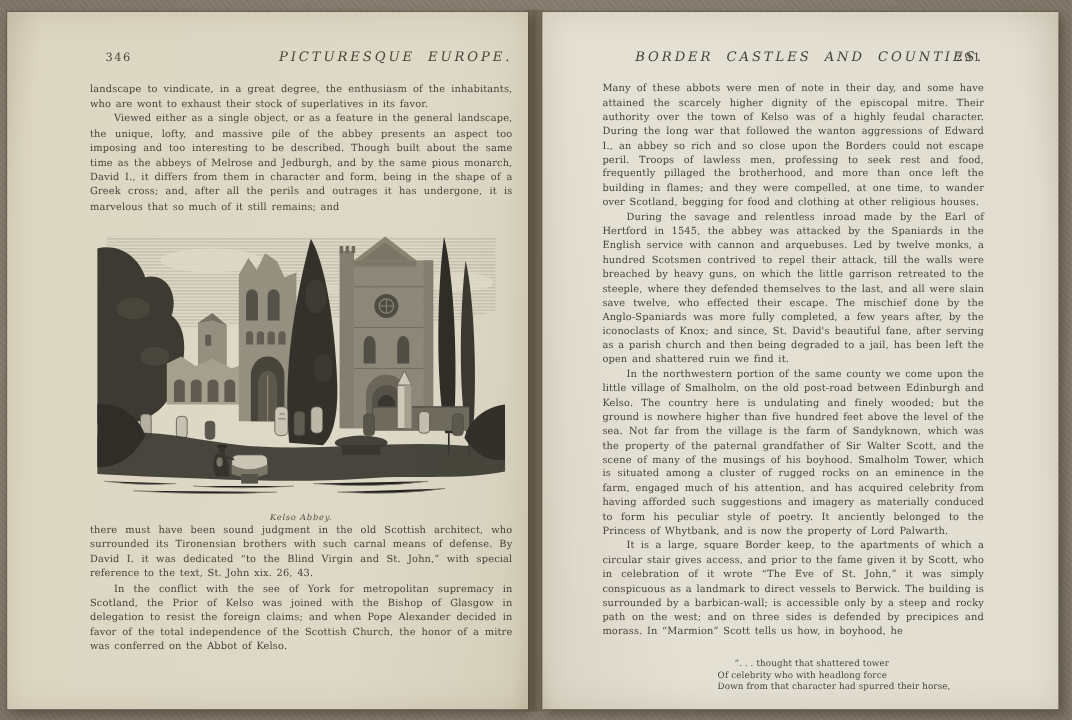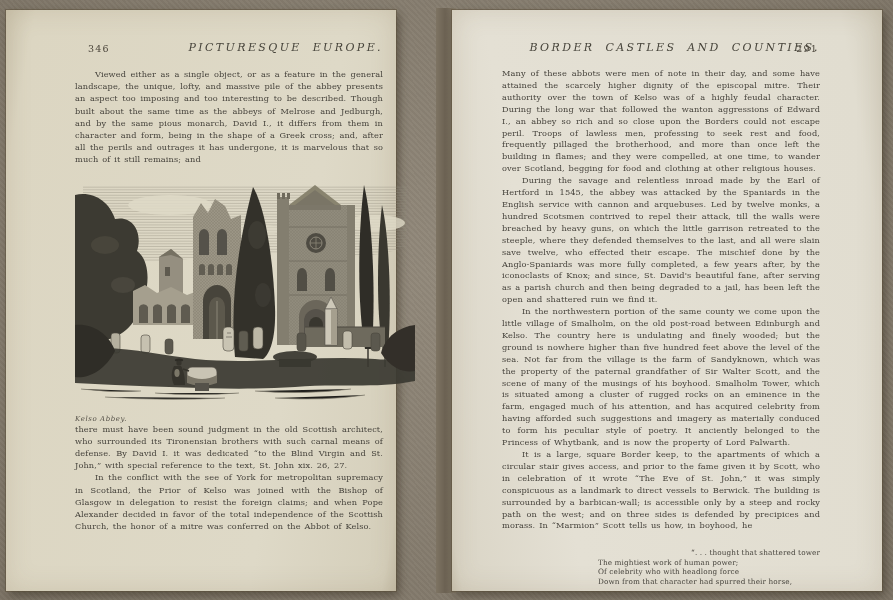--- a/index.html
+++ b/index.html
@@ -16,21 +16,21 @@
   .spine-strip{
     position:absolute;left:436px;top:8px;width:20px;height:585px;
     background:linear-gradient(90deg,#7e7463,#6c6253 45%,#857b6a);
   }
   .page{
     position:absolute;top:10px;height:581px;
     box-shadow:0 0 0 1px rgba(92,78,56,.45), 3px 4px 9px rgba(35,28,16,.45),
                inset 0 0 26px rgba(125,105,70,.18);
   }
   .page--left{
-    left:6px;width:390px;
+    left:6px;width:434px;
     background:linear-gradient(100deg,#cfc8b2 0%,#dcd6c2 6%,#ded9c7 70%,#d5cfbb 97%,#c9c2ad 100%);
   }
   .page--right{
     left:452px;width:430px;
     background:linear-gradient(260deg,#d5d0c0 0%,#e1ddd0 8%,#e4e0d4 75%,#dad5c6 98%,#cfc9b8 100%);
   }
   .page-inner{position:relative;height:100%;box-sizing:border-box;}
   .page--left .page-inner{padding:30px 13px 0 69px;}
   .page--right .page-inner{padding:30px 62px 0 50px;}
 
@@ -46,41 +46,42 @@
 
   p.body{
     margin:0;font-size:8.2px;line-height:12.2px;text-align:justify;
     color:#46433c;word-spacing:1.1px;letter-spacing:.12px;
   }
   .page--right p.body{line-height:11.9px;}
   p.indent{text-indent:20px;}
 
   figure{margin:9px auto 0;width:340px;padding:0;}
   figcaption{
-    text-align:left;font-style:italic;font-size:7px;letter-spacing:.6px;
+    text-align:center;font-style:italic;font-size:7px;letter-spacing:.6px;
     color:#57534a;margin-top:4px;
   }
   .after-figure{margin-top:10px;}
 
   .poem{margin-top:16px;padding-left:96px;font-size:7.3px;line-height:9.5px;
         color:#47443d;letter-spacing:.1px;}
-  .poem-line--first{padding-left:14px;text-align:right;}
+  .poem-line--first{padding-left:14px;}
 </style>
 </head>
 <body>
 
 <div class="spine-strip"></div>
 
 <div class="page page--left">
   <div class="page-inner">
     <div class="folio-row">
       <span class="folio folio--left">346</span>
       <span class="running-head">PICTURESQUE EUROPE.</span>
     </div>
 
+    <p class="body">landscape to vindicate, in a great degree, the enthusiasm of the inhabitants, who are wont to exhaust their stock of superlatives in its favor.</p>
     <p class="body indent">Viewed either as a single object, or as a feature in the general landscape, the unique, lofty, and massive pile of the abbey presents an aspect too imposing and too interesting to be described.  Though built about the same time as the abbeys of Melrose and Jedburgh, and by the same pious monarch, David I., it differs from them in character and form, being in the shape of a Greek cross; and, after all the perils and outrages it has undergone, it is marvelous that so much of it still remains; and</p>
 
     <figure>
       <svg width="340" height="232" viewBox="0 0 340 232" aria-hidden="true">
         <defs>
           <pattern id="skyH" width="5" height="2.7" patternUnits="userSpaceOnUse">
             <path d="M0 1.3 H5" stroke="#908b7c" stroke-width="0.55"></path>
           </pattern>
           <pattern id="stoneX" width="3" height="3" patternUnits="userSpaceOnUse">
             <path d="M0 0 L3 3 M3 0 L0 3" stroke="#6a6558" stroke-width="0.35"></path>
@@ -198,37 +199,36 @@
           <path d="M6,214 q30,4 60,2"></path>
           <path d="M80,218 q40,3 84,0"></path>
           <path d="M180,216 q50,4 96,-2"></path>
           <path d="M30,222 q60,4 120,1"></path>
           <path d="M200,223 q50,3 90,-3"></path>
         </g>
       </svg>
       <figcaption>Kelso Abbey.</figcaption>
     </figure>
 
-    <p class="body after-figure">there must have been sound judgment in the old Scottish architect, who surrounded its Tironensian brothers with such carnal means of defense.  By David I. it was dedicated “to the Blind Virgin and St. John,” with special reference to the text, St. John xix. 26, 27.</p>
+    <p class="body after-figure">there must have been sound judgment in the old Scottish architect, who surrounded its Tironensian brothers with such carnal means of defense.  By David I. it was dedicated “to the Blind Virgin and St. John,” with special reference to the text, St. John xix. 26, 43.</p>
     <p class="body indent">In the conflict with the see of York for metropolitan supremacy in Scotland, the Prior of Kelso was joined with the Bishop of Glasgow in delegation to resist the foreign claims; and when Pope Alexander decided in favor of the total independence of the Scottish Church, the honor of a mitre was conferred on the Abbot of Kelso.</p>
   </div>
 </div>
 
 <div class="page page--right">
   <div class="page-inner">
     <div class="folio-row">
       <span class="running-head">BORDER CASTLES AND COUNTIES.</span>
       <span class="folio folio--right">291</span>
     </div>
 
     <p class="body">Many of these abbots were men of note in their day, and some have attained the scarcely higher dignity of the episcopal mitre.  Their authority over the town of Kelso was of a highly feudal character.  During the long war that followed the wanton aggressions of Edward I., an abbey so rich and so close upon the Borders could not escape peril.  Troops of lawless men, professing to seek rest and food, frequently pillaged the brotherhood, and more than once left the building in flames; and they were compelled, at one time, to wander over Scotland, begging for food and clothing at other religious houses.</p>
     <p class="body indent">During the savage and relentless inroad made by the Earl of Hertford in 1545, the abbey was attacked by the Spaniards in the English service with cannon and arquebuses.  Led by twelve monks, a hundred Scotsmen contrived to repel their attack, till the walls were breached by heavy guns, on which the little garrison retreated to the steeple, where they defended themselves to the last, and all were slain save twelve, who effected their escape.  The mischief done by the Anglo-Spaniards was more fully completed, a few years after, by the iconoclasts of Knox; and since, St. David's beautiful fane, after serving as a parish church and then being degraded to a jail, has been left the open and shattered ruin we find it.</p>
     <p class="body indent">In the northwestern portion of the same county we come upon the little village of Smalholm, on the old post-road between Edinburgh and Kelso.  The country here is undulating and finely wooded; but the ground is nowhere higher than five hundred feet above the level of the sea.  Not far from the village is the farm of Sandyknown, which was the property of the paternal grandfather of Sir Walter Scott, and the scene of many of the musings of his boyhood.  Smalholm Tower, which is situated among a cluster of rugged rocks on an eminence in the farm, engaged much of his attention, and has acquired celebrity from having afforded such suggestions and imagery as materially conduced to form his peculiar style of poetry.  It anciently belonged to the Princess of Whytbank, and is now the property of Lord Palwarth.</p>
     <p class="body indent">It is a large, square Border keep, to the apartments of which a circular stair gives access, and prior to the fame given it by Scott, who in celebration of it wrote “The Eve of St. John,” it was simply conspicuous as a landmark to direct vessels to Berwick.  The building is surrounded by a barbican-wall; is accessible only by a steep and rocky path on the west; and on three sides is defended by precipices and morass.   In “Marmion” Scott tells us how, in boyhood, he</p>
 
     <div class="poem">
       <div class="poem-line poem-line--first">“. . . thought that shattered tower</div>
-      <div class="poem-line">The mightiest work of human power;</div>
       <div class="poem-line">Of celebrity who with headlong force</div>
       <div class="poem-line">Down from that character had spurred their horse,</div>
     </div>
   </div>
 </div>
 
 </body></html>

